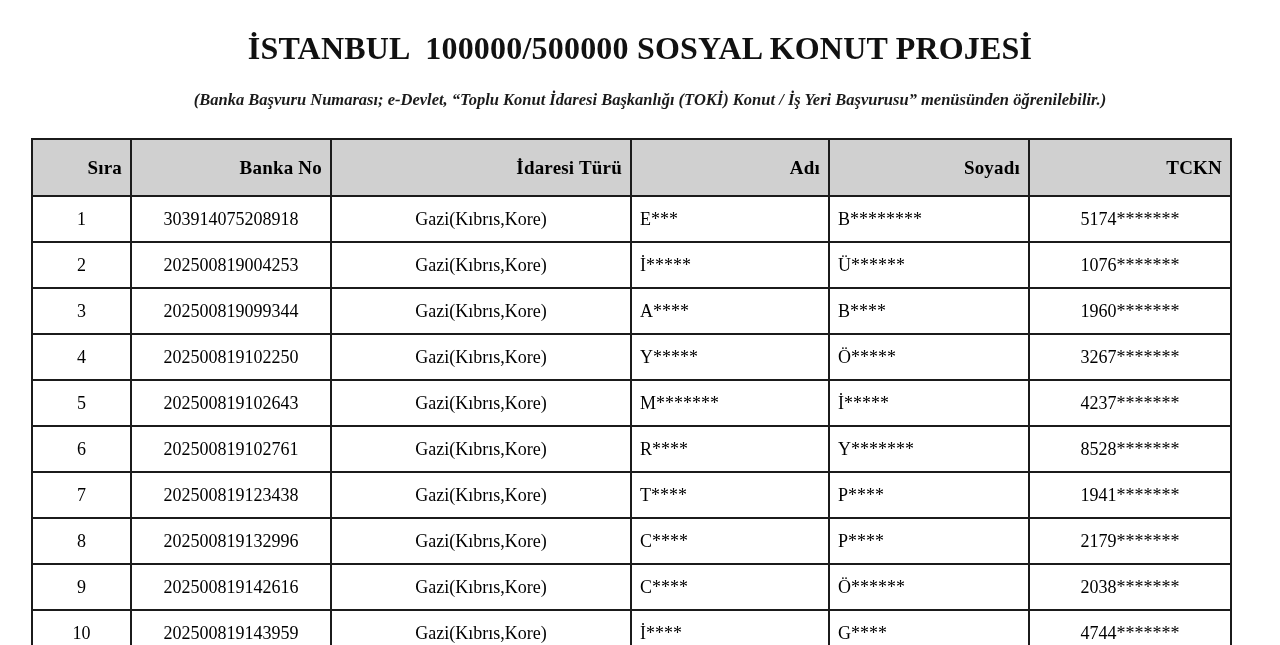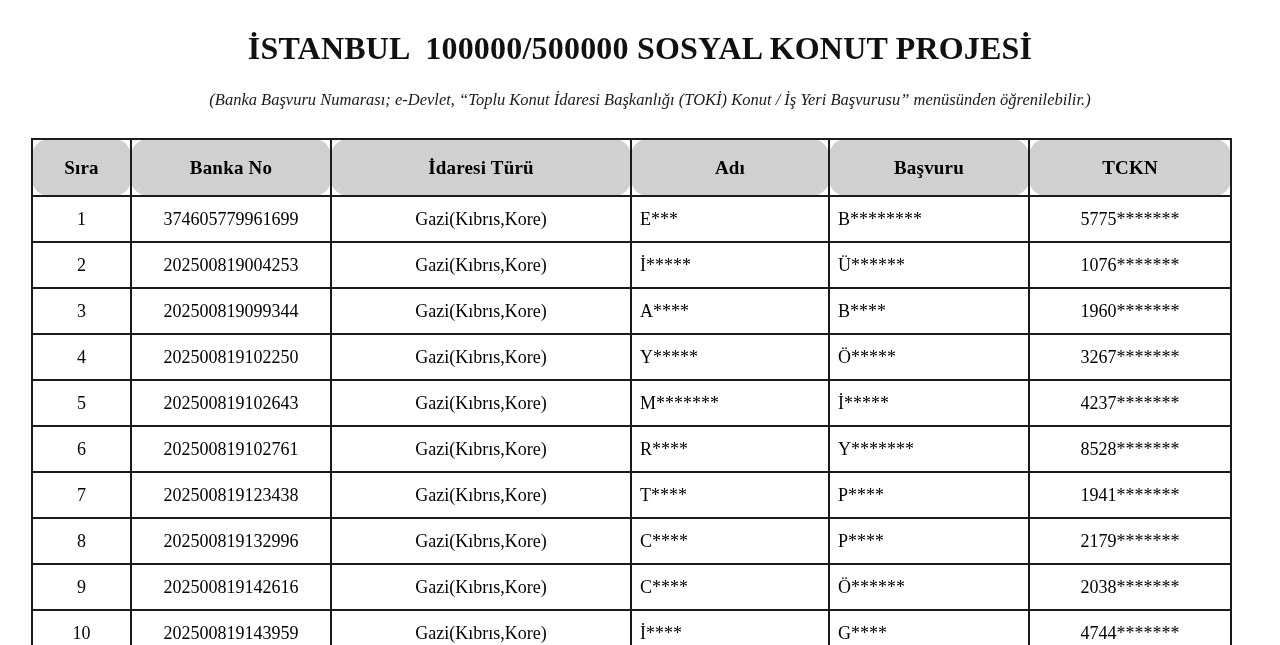--- a/index.html
+++ b/index.html
@@ -37,21 +37,21 @@
     white-space: pre;
   }
 
   
   .doc-note {
     margin: 0;
     padding-top: 24px;
     text-align: center;
     font-family: "Liberation Serif", "DejaVu Serif", serif;
     font-style: italic;
-    font-weight: normal;
+    font-weight: bold;
     font-size: 16.5px;
     line-height: 1.2;
     color: #1a1a1a;
     white-space: nowrap;
     padding-left: 20px;
   }
 
   
   .table-wrap {
     position: absolute;
@@ -70,25 +70,24 @@
     border: 2px solid #1b1b1b;
     padding: 0 8px;
     font-size: 18px;
     vertical-align: middle;
     overflow: hidden;
     white-space: nowrap;
   }
   table.applicants thead th {
     background: #d0d0d0;
     font-weight: bold;
-    text-align: center;
+    text-align: right;
     height: 55px;
     font-size: 19px;
     letter-spacing: 0.2px;
-    border-radius: 17px;
   }
   table.applicants tbody td {
     height: 44px;
     font-weight: normal;
     background: #ffffff;
   }
   
   .col-sira    { width: 99px; }
   .col-banka   { width: 200px; }
   .col-tur     { width: 300px; }
@@ -117,32 +116,32 @@
         <col class="col-adi">
         <col class="col-soyadi">
         <col class="col-tckn">
       </colgroup>
       <thead>
         <tr>
           <th>Sıra</th>
           <th>Banka No</th>
           <th>İdaresi Türü</th>
           <th>Adı</th>
-          <th>Başvuru</th>
+          <th>Soyadı</th>
           <th>TCKN</th>
         </tr>
       </thead>
       <tbody id="table-body">
           <tr>
             <td class="c-center">1</td>
-            <td class="c-center">374605779961699</td>
+            <td class="c-center">303914075208918</td>
             <td class="c-center">Gazi(Kıbrıs,Kore)</td>
             <td class="c-left">E***</td>
             <td class="c-left">B********</td>
-            <td class="c-center">5775*******</td>
+            <td class="c-center">5174*******</td>
           </tr>
           <tr>
             <td class="c-center">2</td>
             <td class="c-center">202500819004253</td>
             <td class="c-center">Gazi(Kıbrıs,Kore)</td>
             <td class="c-left">İ*****</td>
             <td class="c-left">Ü******</td>
             <td class="c-center">1076*******</td>
           </tr>
           <tr>

